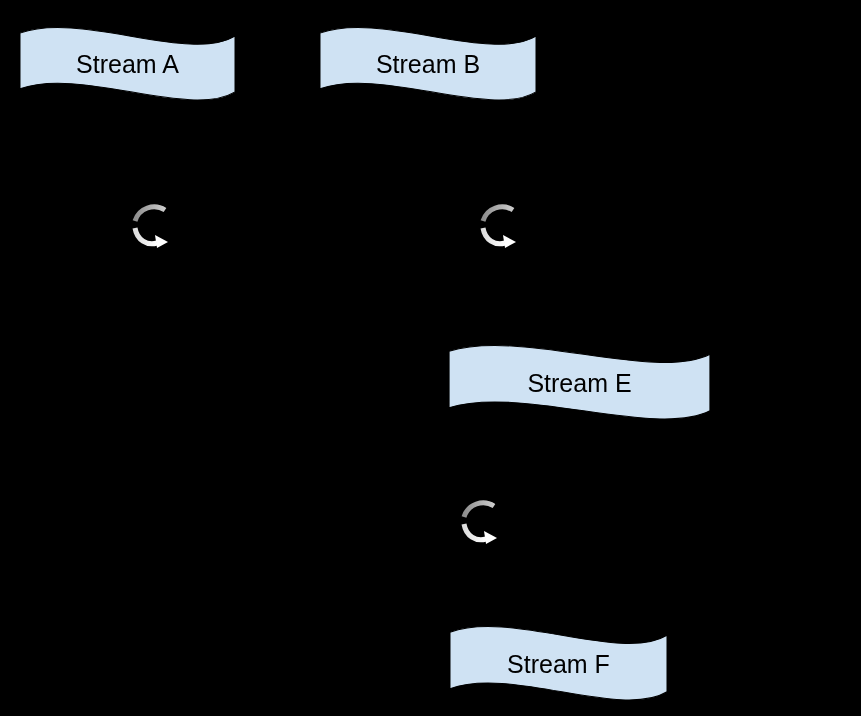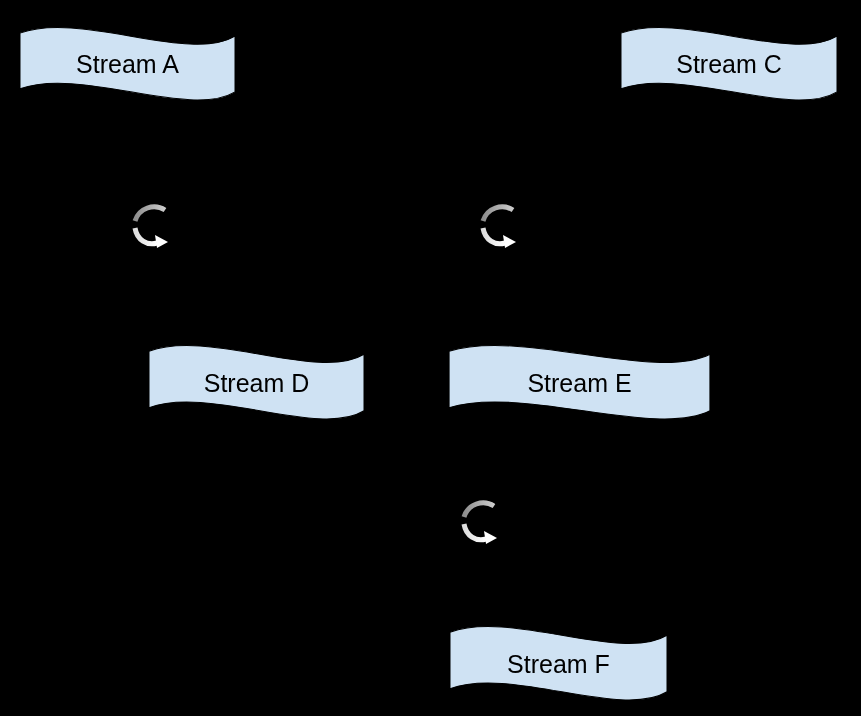--- a/index.html
+++ b/index.html
@@ -67,34 +67,28 @@
     </defs>
   </svg>
 
   <div class="node" style="left: 20px; top: 25px; width: 215px; height: 76px;">
     <svg class="wave" viewBox="0 0 215 75" preserveAspectRatio="none">
       <path d="M0,8 C60,-14 170,38 215,11 L215,66 C170,93 60,41 0,63 Z" stroke="#000000" stroke-width="1" fill="#cfe2f3"></path>
     </svg>
     <div class="label">Stream A</div>
   </div>
 
-
-  <div class="node" style="left: 621px; top: 25px; width: 216px; height: 76px;">
+  <div class="node" style="left: 320px; top: 25px; width: 216px; height: 76px;">
     <svg class="wave" viewBox="0 0 215 75" preserveAspectRatio="none">
       <path d="M0,8 C60,-14 170,38 215,11 L215,66 C170,93 60,41 0,63 Z" stroke="#000000" stroke-width="1" fill="#cfe2f3"></path>
     </svg>
-    <div class="label">Stream C</div>
+    <div class="label">Stream B</div>
   </div>
 
-  <div class="node" style="left: 149px; top: 343px; width: 215px; height: 77px;">
-    <svg class="wave" viewBox="0 0 215 75" preserveAspectRatio="none">
-      <path d="M0,8 C60,-14 170,38 215,11 L215,66 C170,93 60,41 0,63 Z" stroke="#000000" stroke-width="1" fill="#cfe2f3"></path>
-    </svg>
-    <div class="label">Stream D</div>
-  </div>
+
 
   <div class="node" style="left: 449px; top: 343px; width: 215px; height: 77px; padding-left: 46px;">
     <svg class="wave" viewBox="0 0 215 75" preserveAspectRatio="none">
       <path d="M0,8 C60,-14 170,38 215,11 L215,66 C170,93 60,41 0,63 Z" stroke="#000000" stroke-width="1" fill="#cfe2f3"></path>
     </svg>
     <div class="label">Stream E</div>
   </div>
 
   <div class="node" style="left: 450px; top: 624px; width: 217px; height: 77px; text-decoration: underline;">
     <svg class="wave" viewBox="0 0 215 75" preserveAspectRatio="none">

